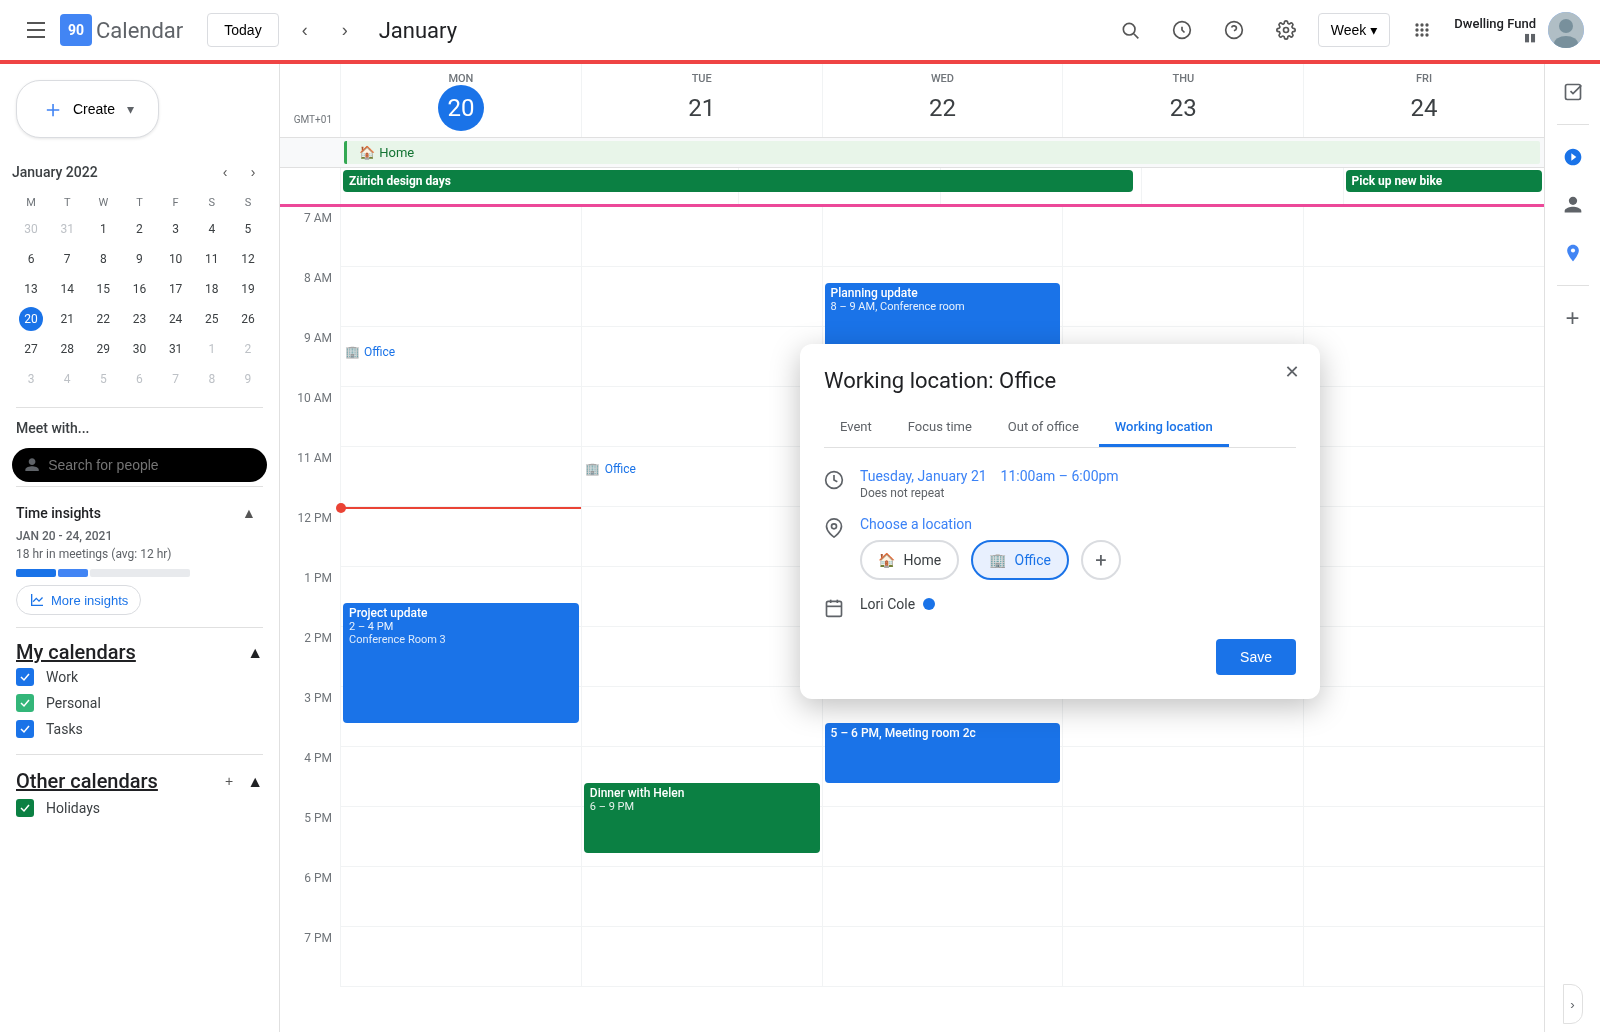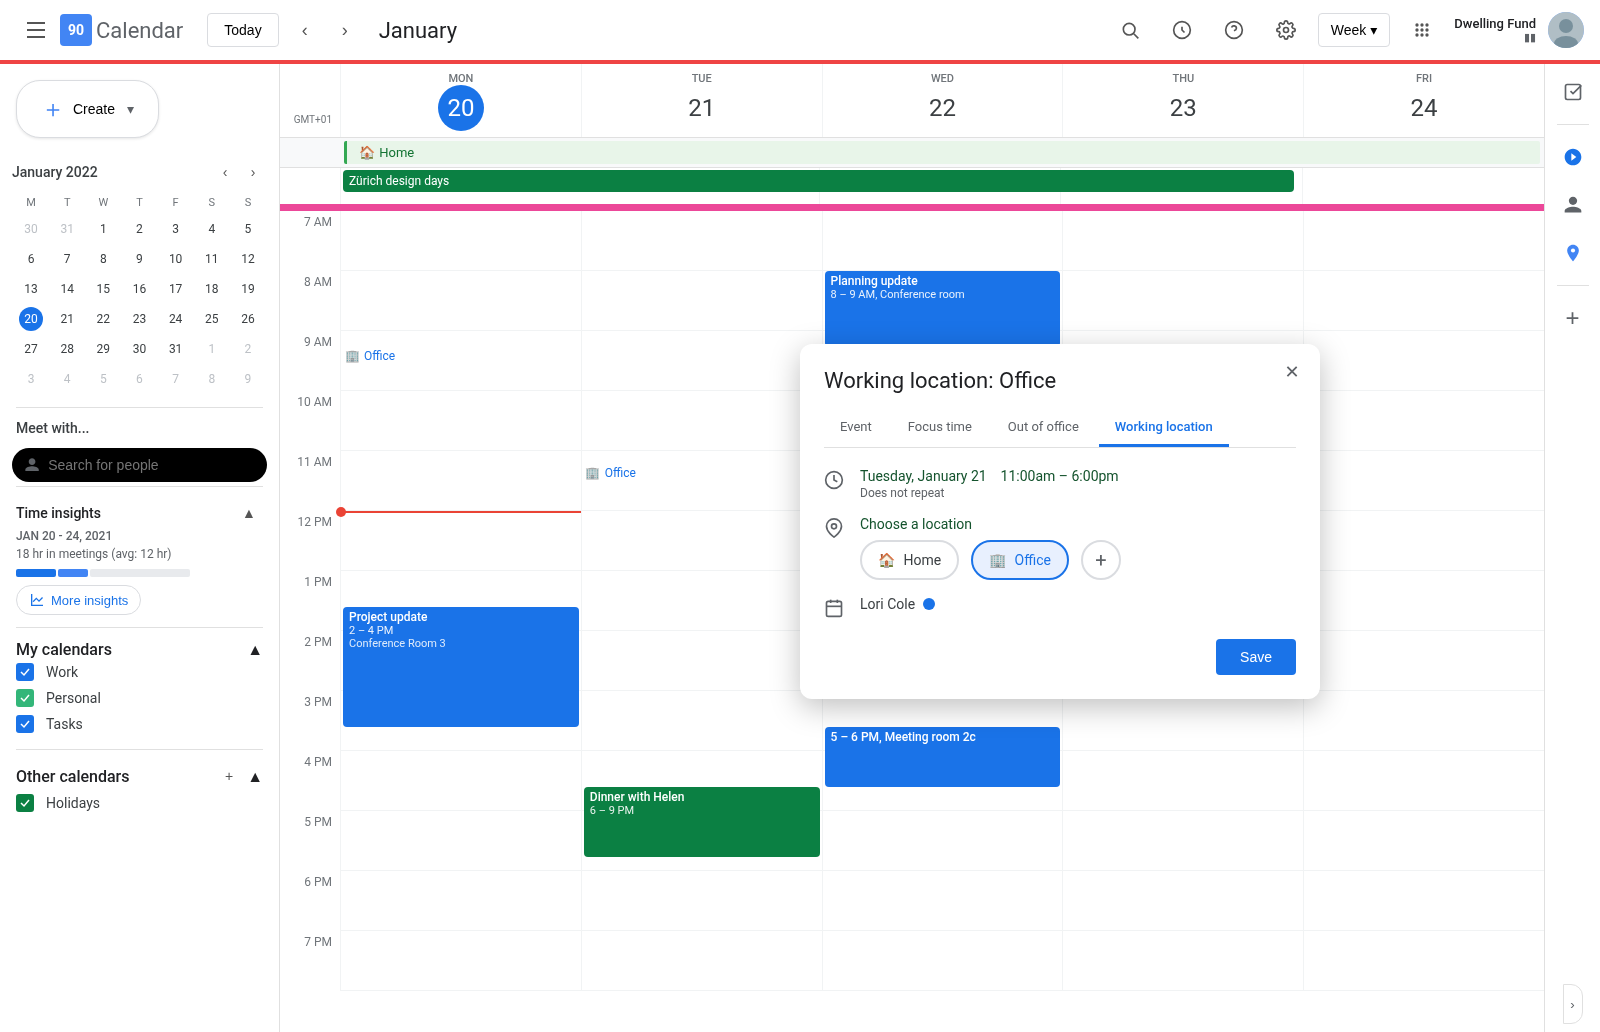--- a/index.html
+++ b/index.html
@@ -85,21 +85,21 @@
     .bar-segment { height: 8px; border-radius: 2px; }
     .more-insights-btn {
       display: flex; align-items: center; gap: 6px; margin-top: 8px;
       padding: 6px 12px; border-radius: 16px; border: 1px solid #dadce0;
       cursor: pointer; font-size: 13px; background: white; color: #1a73e8;
     }
 
     
     .calendars-section { padding: 8px 16px; }
     .cal-section-header { display: flex; align-items: center; justify-content: space-between; cursor: pointer; }
-    .cal-section-title { font-size: 16px; font-weight: 500; }
+    .cal-section-title { font-size: 20px; font-weight: 500; text-decoration: underline; }
     .calendar-item { display: flex; align-items: center; gap: 12px; padding: 4px 0; cursor: pointer; }
     .cal-checkbox { width: 18px; height: 18px; border-radius: 3px; display: flex; align-items: center; justify-content: center; flex-shrink: 0; }
     .cal-checkbox svg { width: 12px; height: 12px; }
     .cal-label { font-size: 14px; color: #3c4043; }
 
     
     .other-calendars { padding: 8px 16px; }
     .other-cal-header { display: flex; align-items: center; justify-content: space-between; cursor: pointer; }
 
     
@@ -125,22 +125,22 @@
     
     .home-banner {
       display: flex; align-items: center;
       background: #e8f5e9; border-left: 3px solid #34a853;
       padding: 4px 12px; font-size: 13px; color: #137333;
       margin: 0; border-radius: 2px;
     }
 
     
     .all-day-row {
-      display: flex; border-bottom: 7px solid #ec4899;
-      min-height: 36px; position: relative;
+      display: flex; border-bottom: 3px solid #ec4899;
+      min-height: 36px; position: relative; font-weight: bold;
     }
     .all-day-gutter { width: 60px; flex-shrink: 0; font-size: 10px; color: #70757a; text-align: right; padding-right: 8px; padding-top: 8px; }
     .all-day-col { flex: 1; border-left: 1px solid #f1f3f4; padding: 2px 2px; position: relative; min-height: 36px; }
 
     .all-day-event {
       border-radius: 4px; padding: 2px 6px; font-size: 12px;
       color: white; cursor: pointer; height: 22px; display: flex; align-items: center;
       white-space: nowrap; overflow: hidden;
     }
 
@@ -192,21 +192,21 @@
     .popup-title { font-size: 22px; color: #202124; font-weight: 400; margin-bottom: 16px; }
     .popup-tabs { display: flex; gap: 4px; margin-bottom: 20px; border-bottom: 1px solid #e0e0e0; }
     .popup-tab {
       padding: 10px 16px; font-size: 13px; cursor: pointer;
       border-bottom: 3px solid transparent; color: #5f6368; border-radius: 4px 4px 0 0;
     }
     .popup-tab.active { color: #1a73e8; border-bottom-color: #1a73e8; font-weight: 500; }
     .popup-row { display: flex; align-items: flex-start; gap: 16px; margin-bottom: 16px; }
     .popup-icon { color: #5f6368; font-size: 20px; margin-top: 2px; flex-shrink: 0; }
     .popup-row-content { flex: 1; }
-    .popup-row-title { font-size: 14px; color: #14532d; }
+    .popup-row-title { font-size: 14px; color: #3b82f6; }
     .popup-row-sub { font-size: 12px; color: #5f6368; margin-top: 2px; }
     .location-chips { display: flex; gap: 12px; margin-top: 8px; }
     .location-chip {
       display: flex; align-items: center; gap: 8px;
       padding: 10px 16px; border: 2px solid #dadce0; border-radius: 24px;
       cursor: pointer; font-size: 14px; color: #3c4043;
     }
     .location-chip.selected { border-color: #1a73e8; background: #e8f0fe; color: #1a73e8; }
     .add-location-chip {
       display: flex; align-items: center; justify-content: center;
@@ -530,20 +530,25 @@
     <div class="all-day-row">
       <div class="all-day-gutter"></div>
       <div class="all-day-col" style="flex:2;position:relative;">
         <div class="all-day-event" style="background:#0b8043;position:absolute;left:2px;right:-100%;width:calc(200% - 4px);z-index:1;">
           <span>Zürich design days</span>
         </div>
       </div>
       <div class="all-day-col"></div>
       <div class="all-day-col"></div>
       <div class="all-day-col"></div>
+      <div class="all-day-col" style="position:relative;">
+        <div class="all-day-event" style="background:#0b8043;">
+          <span>Pick up new bike</span>
+        </div>
+      </div>
     </div>
 
     <div class="grid-scroll" id="gridScroll">
       <div class="time-grid">
 
         <div class="time-col">
           <div class="time-label">7 AM</div>
           <div class="time-label">8 AM</div>
           <div class="time-label">9 AM</div>
           <div class="time-label">10 AM</div>
@@ -626,21 +631,21 @@
               <div class="hour-line"></div>
               <div class="hour-line"></div>
             <div class="hour-line"></div>
               <div class="hour-line"></div>
               <div class="hour-line"></div>
             <div class="hour-line"></div>
               <div class="hour-line"></div>
               <div class="hour-line"></div>
             <div class="hour-line"></div>
 
-            <div class="event-block" style="background:#1a73e8;top:60px;height:76px;">
+            <div class="event-block" style="background:#1a73e8;top:76px;height:76px;">
               <div class="event-title">Planning update</div>
               <div class="event-time">8 – 9 AM, Conference room</div>
             </div>
 
             <div class="event-block" style="background:#1a73e8;top:516px;height:60px;">
               <div class="event-title">5 – 6 PM, Meeting room 2c</div>
             </div>
           </div>
 
           <div class="day-col" style="position:relative;">

